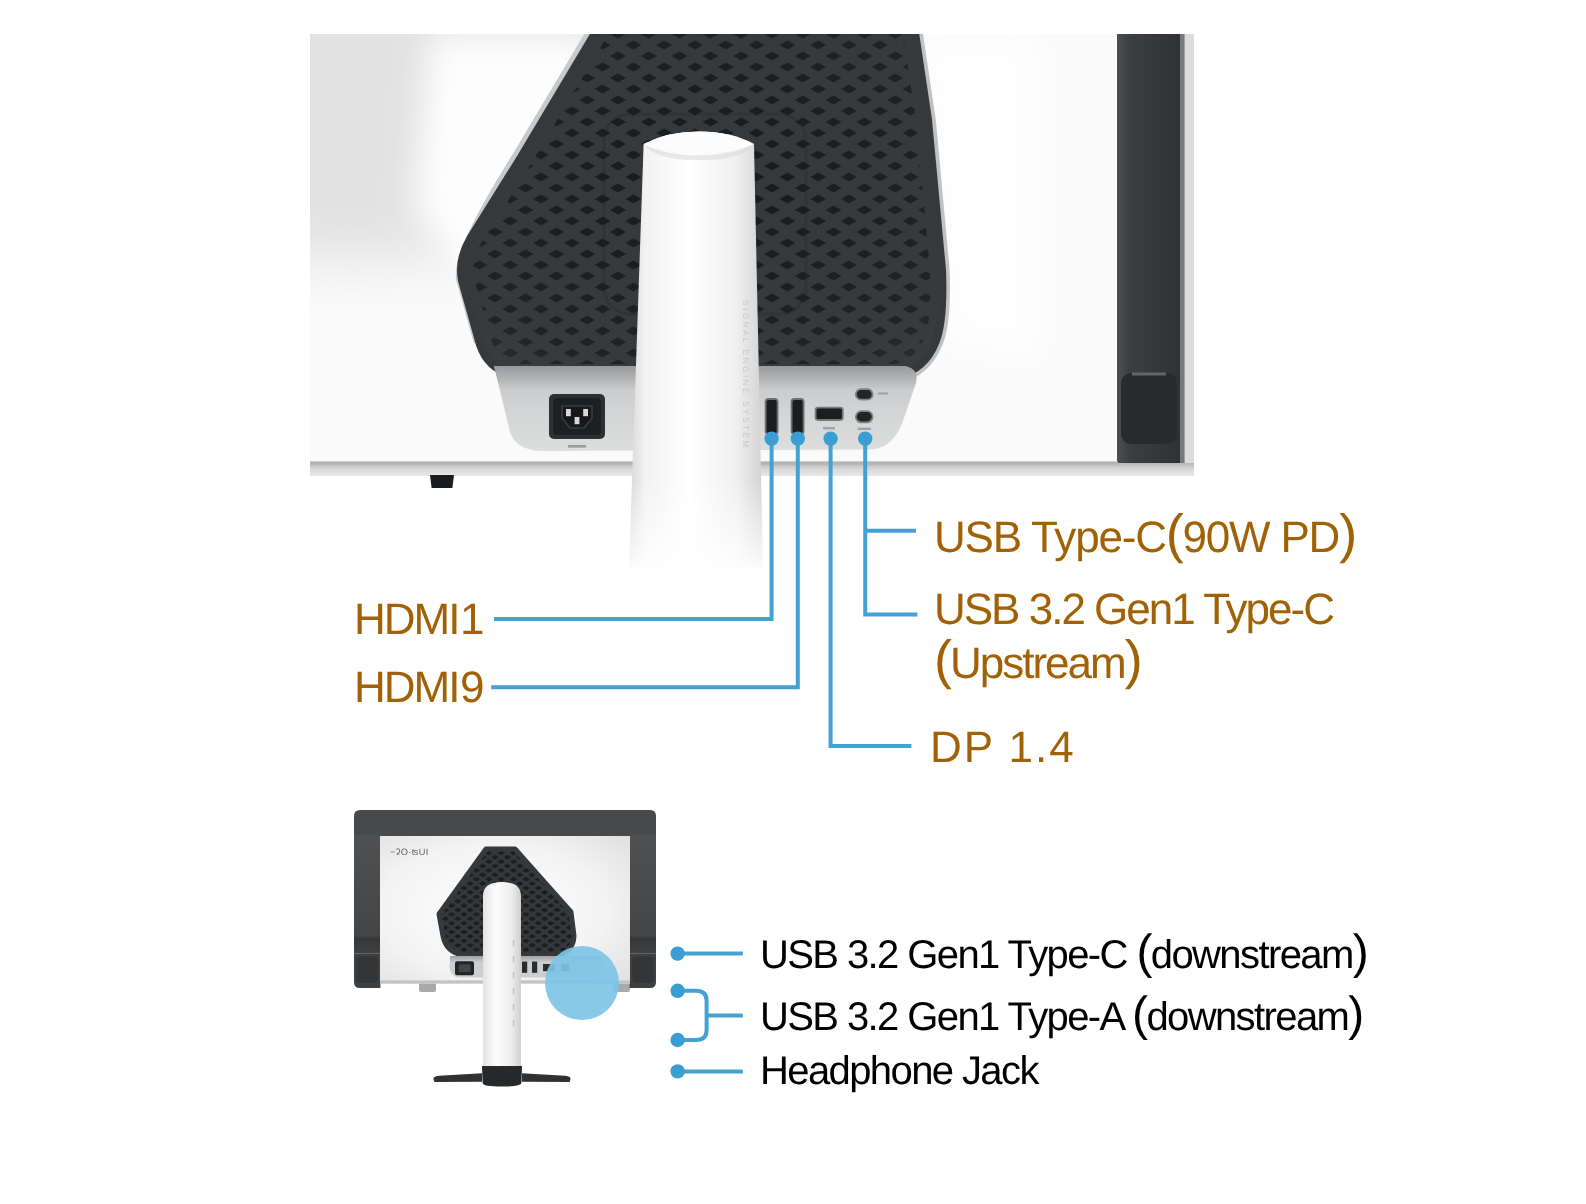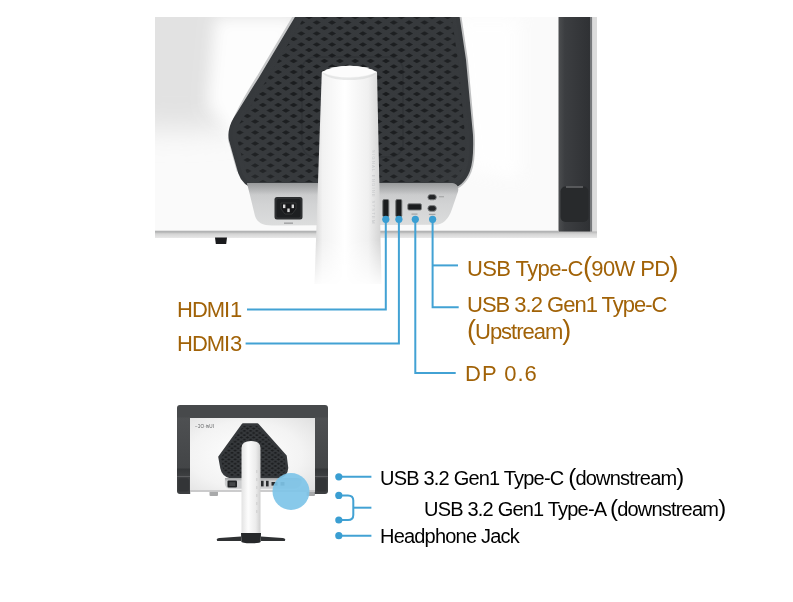--- a/index.html
+++ b/index.html
@@ -164,27 +164,27 @@
   </g>
   <g fill="#3a9ed2">
     <circle cx="338.8" cy="476.8" r="3.6"></circle>
     <circle cx="338.8" cy="495.4" r="3.6"></circle>
     <circle cx="338.8" cy="520" r="3.6"></circle>
     <circle cx="338.8" cy="535.7" r="3.6"></circle>
   </g>
 </svg>
 
 <div class="lbl" style="left:177px;top:297px;letter-spacing:-1px;">HDMI 1</div>
-<div class="lbl" style="left:177px;top:331px;letter-spacing:-1px;">HDMI 3</div>
+<div class="lbl" style="left:177px;top:331px;letter-spacing:-1px;">HDMI 9</div>
 <div class="lbl" style="left:467px;top:254px;">USB Type-C<span class="par">(</span>90W PD<span class="par">)</span></div>
 <div class="lbl" style="left:467px;top:292px;letter-spacing:-1px;">USB 3.2 Gen1 Type-C<br><span class="par">(</span>Upstream<span class="par">)</span></div>
-<div class="lbl" style="left:465px;top:361px;letter-spacing:1px;">DP 0.6</div>
+<div class="lbl" style="left:465px;top:361px;letter-spacing:1px;">DP 1.4</div>
 
 <div class="lbl2" style="left:380px;top:465px;">USB 3.2 Gen1 Type-C <span class="par2">(</span>downstream<span class="par2">)</span></div>
-<div class="lbl2" style="left:380px;top:496px;margin-left:44px;">USB 3.2 Gen1 Type-A <span class="par2">(</span>downstream<span class="par2">)</span></div>
+<div class="lbl2" style="left:380px;top:496px;">USB 3.2 Gen1 Type-A <span class="par2">(</span>downstream<span class="par2">)</span></div>
 <div class="lbl2" style="left:380px;top:524px;text-align:center;">Headphone Jack</div>
 
 <svg class="abs" style="left:170px;top:400px;" width="175" height="150" viewBox="170 400 175 150">
   <defs>
     <pattern id="dots2" x="170" y="400" width="6.2" height="4.4" patternUnits="userSpaceOnUse">
       <rect x="0" y="0" width="6.2" height="4.4" fill="#36393c"></rect>
       <polygon points="0,-1.2 2,0 0,1.2 -2,0" fill="#1a1c1e"></polygon>
       <polygon points="6.2,-1.2 8.2,0 6.2,1.2 4.2,0" fill="#1a1c1e"></polygon>
       <polygon points="3.1,1 5.1,2.2 3.1,3.4 1.1,2.2" fill="#1a1c1e"></polygon>
       <polygon points="0,3.2 2,4.4 0,5.6 -2,4.4" fill="#1a1c1e"></polygon>

